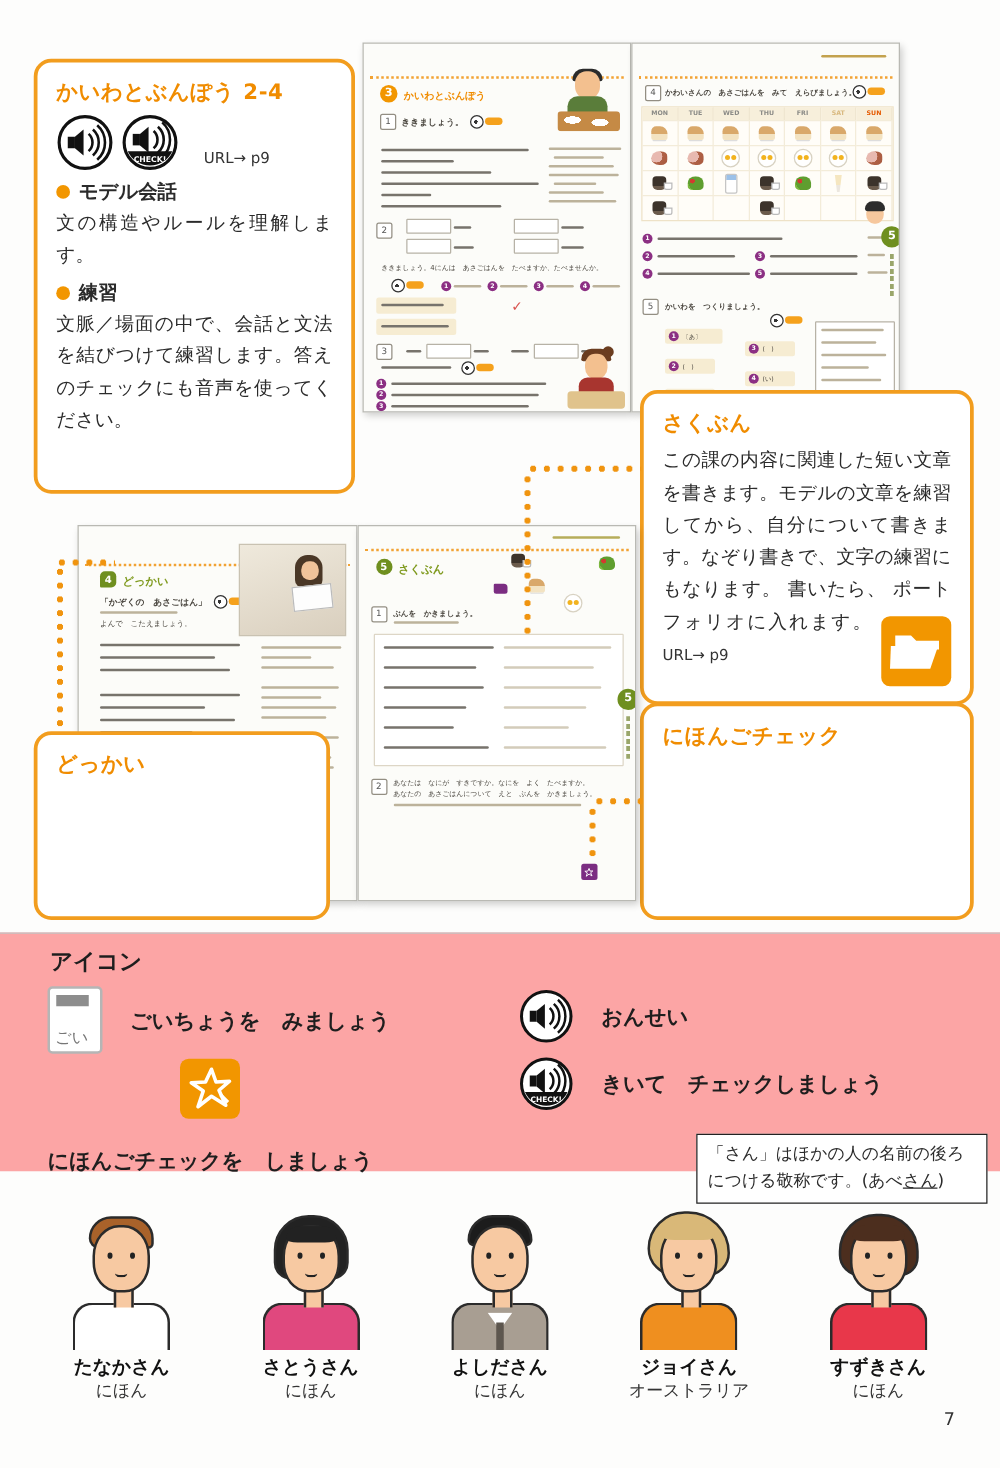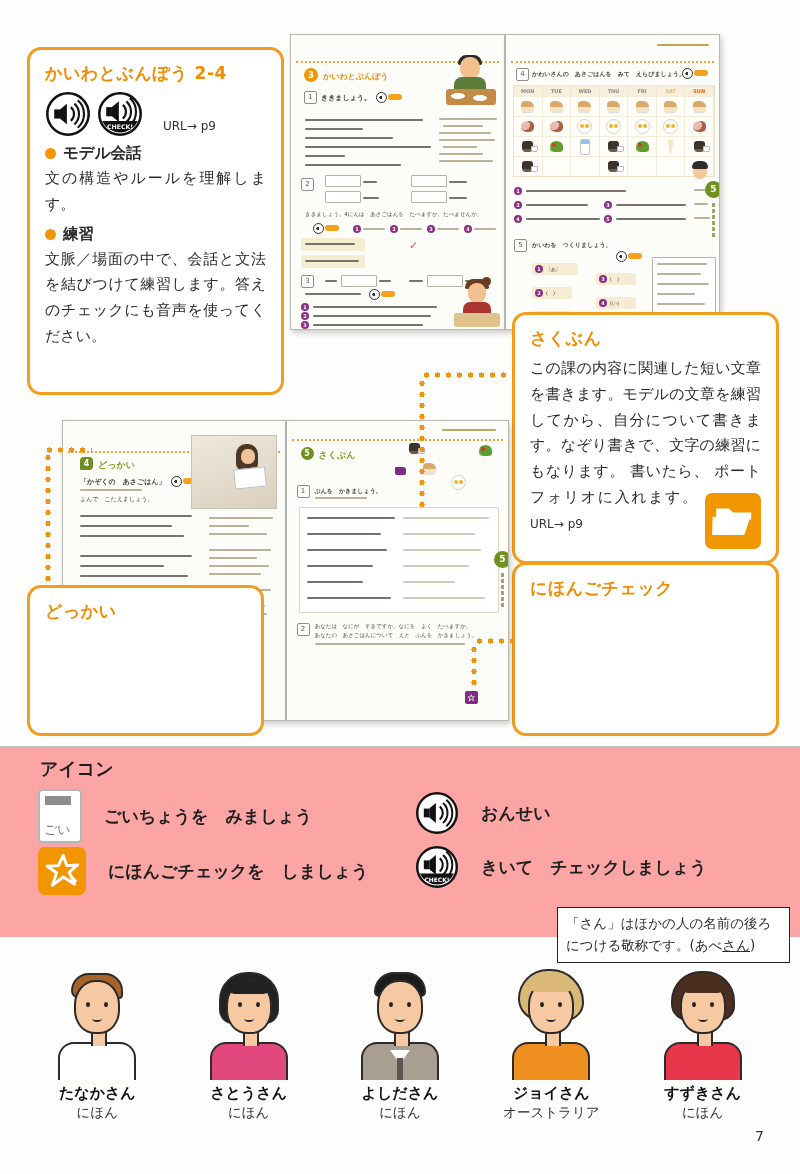--- a/index.html
+++ b/index.html
@@ -532,21 +532,21 @@
 
 <div id="gray-band">
   <div class="legend-title">アイコン</div>
   <div class="legend-row" style="left:38px;top:42px;">
     <span class="goi-card">
       <span class="goi-bar"></span>
       <span class="goi-label">ごい</span>
     </span>
     <span class="legend-label">ごいちょうを　みましょう</span>
   </div>
-  <div class="legend-row" style="left:38px;top:100px;">
+  <div class="legend-row" style="left:38px;top:100px;flex-direction:column;">
     <span class="sq-ic" style="width:48px;height:48px;">
       <svg viewBox="0 0 40 40" width="48" height="48">
           <path d="M21 7 L24 15.5 L33 15 L26 21 L30.5 31 L21 25 L12 32 L15.5 21.5 L7.5 16 L17 15.5 Z" fill="none" stroke="#fff" stroke-width="2.4" stroke-linejoin="round"></path>
           <path d="M27 24 l5 5" stroke="#fff" stroke-width="2.2"></path>
         </svg>
     </span>
     <span class="legend-label">にほんごチェックを　しましょう</span>
   </div>
   <div class="legend-row" style="left:415px;top:44px;">
     <span class="audio-ic small">

